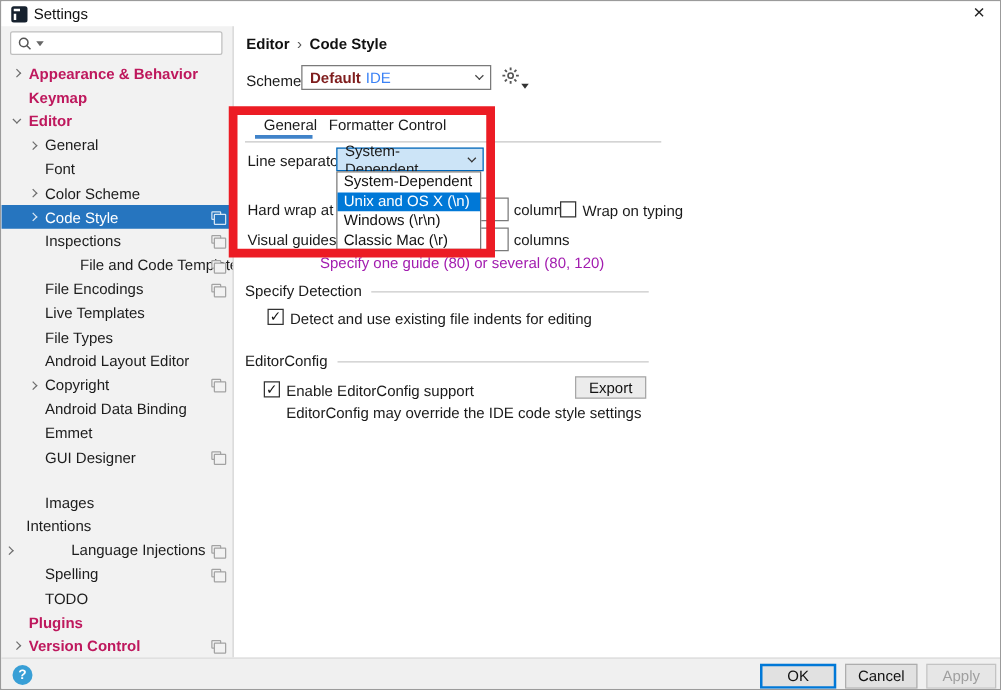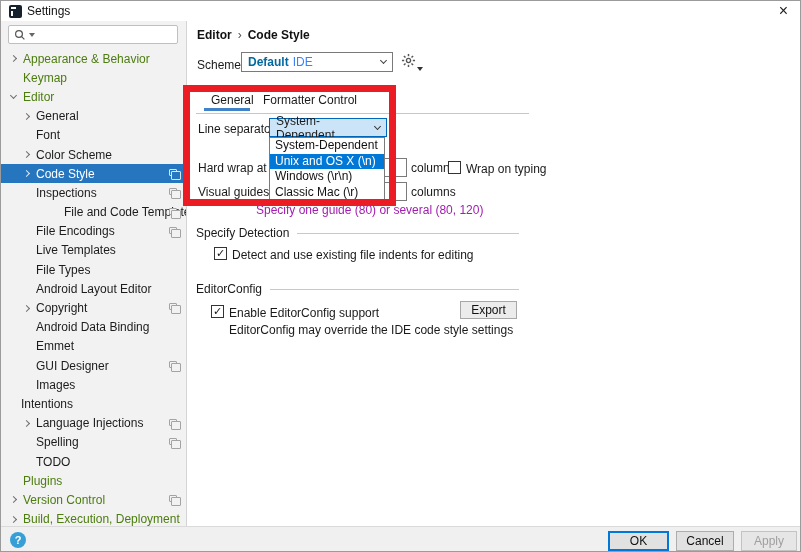--- a/index.html
+++ b/index.html
@@ -20,35 +20,35 @@
   .sidebar { position:absolute; left:0; top:20px; width:186px; height:505px; background:#f2f2f2; border-right:1px solid #d4d4d4; overflow:hidden; }
   .searchbox { position:absolute; left:7px; top:4px; width:170px; height:19px; background:#fff; border:1px solid #bfbfbf; border-radius:2px; display:flex; align-items:center; padding-left:5px; }
   .search-caret { width:0; height:0; border-left:3px solid transparent; border-right:3px solid transparent; border-top:4px solid #666; margin-left:3px; }
   .tree { position:absolute; left:0; top:28px; width:186px; height:477px; }
   .trow { position:relative; height:19.2px; display:flex; align-items:center; cursor:pointer; }
   .trow .arrow { width:13px; display:flex; justify-content:center; align-items:center; flex:0 0 13px; }
   .chev { width:5px; height:5px; border-right:1.4px solid #6e6e6e; border-bottom:1.4px solid #6e6e6e; }
   .chev.collapsed { transform:rotate(-45deg); }
   .chev.expanded  { transform:rotate(45deg); margin-top:-2px; }
   .trow .lbl { margin-left:3px; white-space:nowrap; color:#1c1c1c; }
-  .trow.bold .lbl { font-weight:400; color:#4d7c0f; }
+  .trow.bold .lbl { font-weight:700; color:#be185d; }
   .trow.selected { background:#2675bf; }
   .trow.selected .lbl { color:#fff; }
   .trow.selected .chev { border-color:#dce9f5; }
   .share-icon { position:absolute; right:10px; top:5px; width:8px; height:7px; border:1px solid #a3a3a3; border-radius:1px; background:#f2f2f2; }
   .share-icon::after { content:""; position:absolute; left:1px; top:1px; width:8px; height:7px; border:1px solid #a3a3a3; border-radius:1px; background:#f2f2f2; }
   .trow.selected .share-icon, .trow.selected .share-icon::after { border-color:#d5e5f4; background:#2675bf; }
   
   .content { position:absolute; left:187px; top:20px; width:614px; height:505px; background:#fff; }
   .crumb { position:absolute; left:9px; top:7px; font-weight:700; color:#111; }
   .crumb .sep { font-weight:400; color:#555; padding:0 6px; }
   .scheme-label { position:absolute; left:9px; top:37px; }
   .combo { background:#fff; border:1px solid #7a7a7a; display:flex; align-items:center; padding:0 6px; }
   .scheme-combo { position:absolute; left:53px; top:31px; width:152px; height:20px; }
-  .scheme-combo .v1 { font-weight:700; color:#0369a1; }
+  .scheme-combo .v1 { font-weight:700; color:#7f1d1d; }
   .scheme-combo .v2 { color:#3b82f6; margin-left:4px; }
   .combo .cv { flex:1; }
   .combo .chev { border-color:#444; margin-left:4px; }
   .gear-wrap { position:absolute; left:213px; top:32px; width:20px; height:18px; cursor:pointer; }
   .gear-caret { position:absolute; right:-2px; bottom:0; width:0; height:0; border-left:3px solid transparent; border-right:3px solid transparent; border-top:4px solid #333; }
   
   .tab { position:absolute; top:72px; height:16px; cursor:pointer; color:#1a1a1a; }
   .tab-general { left:23px; }
   .tab-formatter { left:75px; }
   .tab-underline { position:absolute; left:16px; top:87px; width:46px; height:3px; background:#4083c9; }
@@ -193,29 +193,29 @@
         </div>
         <div class="trow" style="padding-left: 19px;">
           <span class="arrow"></span>
           <span class="lbl">Emmet</span>
         </div>
         <div class="trow" style="padding-left: 19px;">
           <span class="arrow"></span>
           <span class="lbl">GUI Designer</span>
           <span class="share-icon"></span>
         </div>
-        <div class="trow" style="padding-left: 19px;">
+        <div class="trow" style="padding-left: 19px; margin-top: 17px;">
           <span class="arrow"></span>
           <span class="lbl">Images</span>
         </div>
         <div class="trow" style="padding-left: 4px;">
           <span class="arrow"></span>
           <span class="lbl">Intentions</span>
         </div>
-        <div class="trow" style="padding-left: 19px;">
+        <div class="trow" style=" gap: 40px;">
           <span class="arrow">
             <span class="chev collapsed"></span>
           </span>
           <span class="lbl">Language Injections</span>
           <span class="share-icon"></span>
         </div>
         <div class="trow" style="padding-left: 19px;">
           <span class="arrow"></span>
           <span class="lbl">Spelling</span>
           <span class="share-icon"></span>

